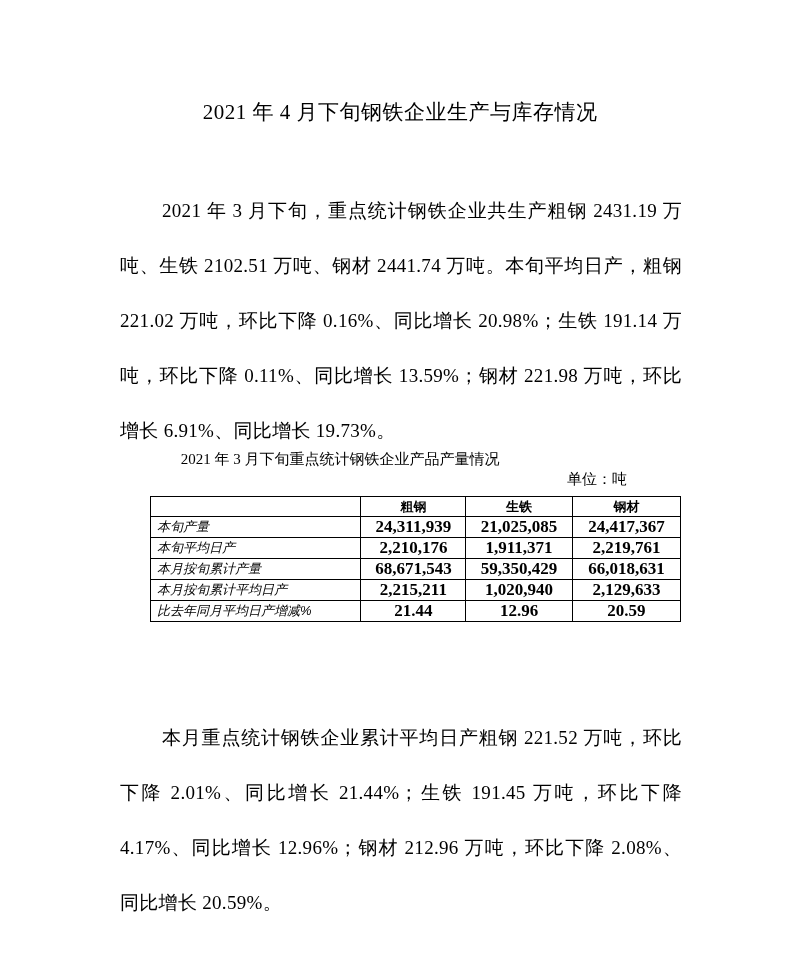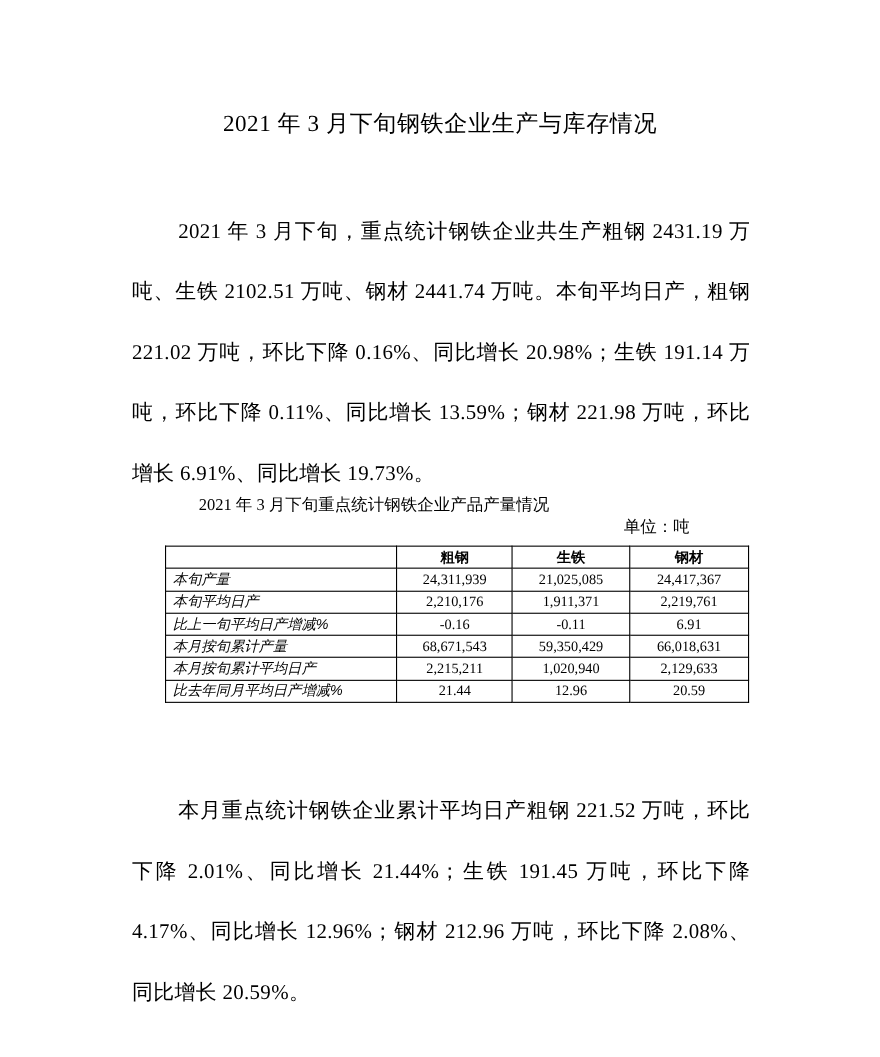--- a/index.html
+++ b/index.html
@@ -80,28 +80,29 @@
   .prod-table td.rowlabel {
     font-family: "Liberation Sans", "DejaVu Sans", sans-serif;
     font-size: 13px;
     font-weight: normal;
     text-align: left;
     padding-left: 6px;
     font-style: italic;
   }
   .prod-table td.num {
     font-family: "Liberation Serif", "DejaVu Serif", serif;
-    font-size: 13px;
+    font-size: 17px;
     text-align: center;
+    font-weight: bold;
   }
 </style>
 </head>
 <body>
 
-<div class="doc-title">2021 年 3 月下旬钢铁企业生产与库存情况</div>
+<div class="doc-title">2021 年 4 月下旬钢铁企业生产与库存情况</div>
 
 <p class="para para-1">2021 年 3 月下旬，重点统计钢铁企业共生产粗钢 2431.19 万吨、生铁 2102.51 万吨、钢材 2441.74 万吨。本旬平均日产，粗钢 221.02 万吨，环比下降 0.16%、同比增长 20.98%；生铁 191.14 万吨，环比下降 0.11%、同比增长 13.59%；钢材 221.98 万吨，环比增长 6.91%、同比增长 19.73%。</p>
 
 <div class="table-caption">2021 年 3 月下旬重点统计钢铁企业产品产量情况</div>
 
 <div class="unit-label">单位：吨</div>
 
 <table class="prod-table">
   <colgroup>
     <col class="c-label">
@@ -124,26 +125,20 @@
         <td class="num">21,025,085</td>
         <td class="num">24,417,367</td>
       </tr>
       <tr>
         <td class="rowlabel">本旬平均日产</td>
         <td class="num">2,210,176</td>
         <td class="num">1,911,371</td>
         <td class="num">2,219,761</td>
       </tr>
       <tr>
-        <td class="rowlabel">比上一旬平均日产增减%</td>
-        <td class="num">-0.16</td>
-        <td class="num">-0.11</td>
-        <td class="num">6.91</td>
-      </tr>
-      <tr>
         <td class="rowlabel">本月按旬累计产量</td>
         <td class="num">68,671,543</td>
         <td class="num">59,350,429</td>
         <td class="num">66,018,631</td>
       </tr>
       <tr>
         <td class="rowlabel">本月按旬累计平均日产</td>
         <td class="num">2,215,211</td>
         <td class="num">1,020,940</td>
         <td class="num">2,129,633</td>

